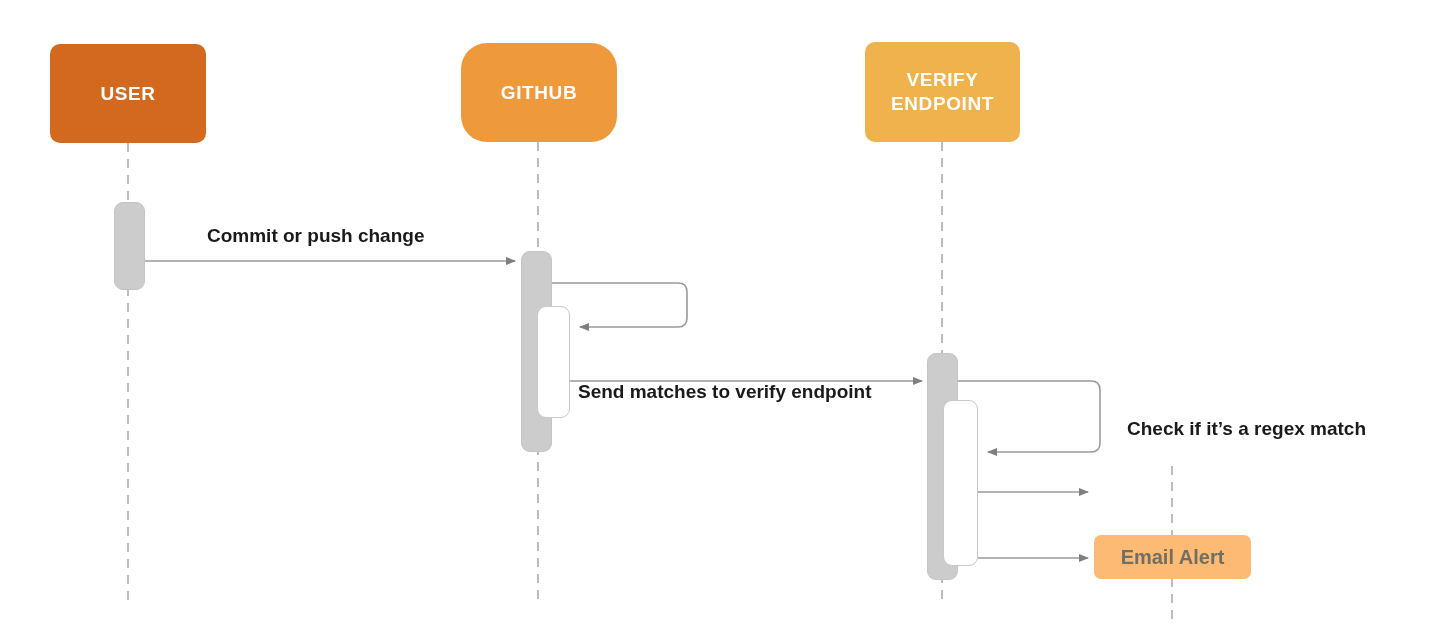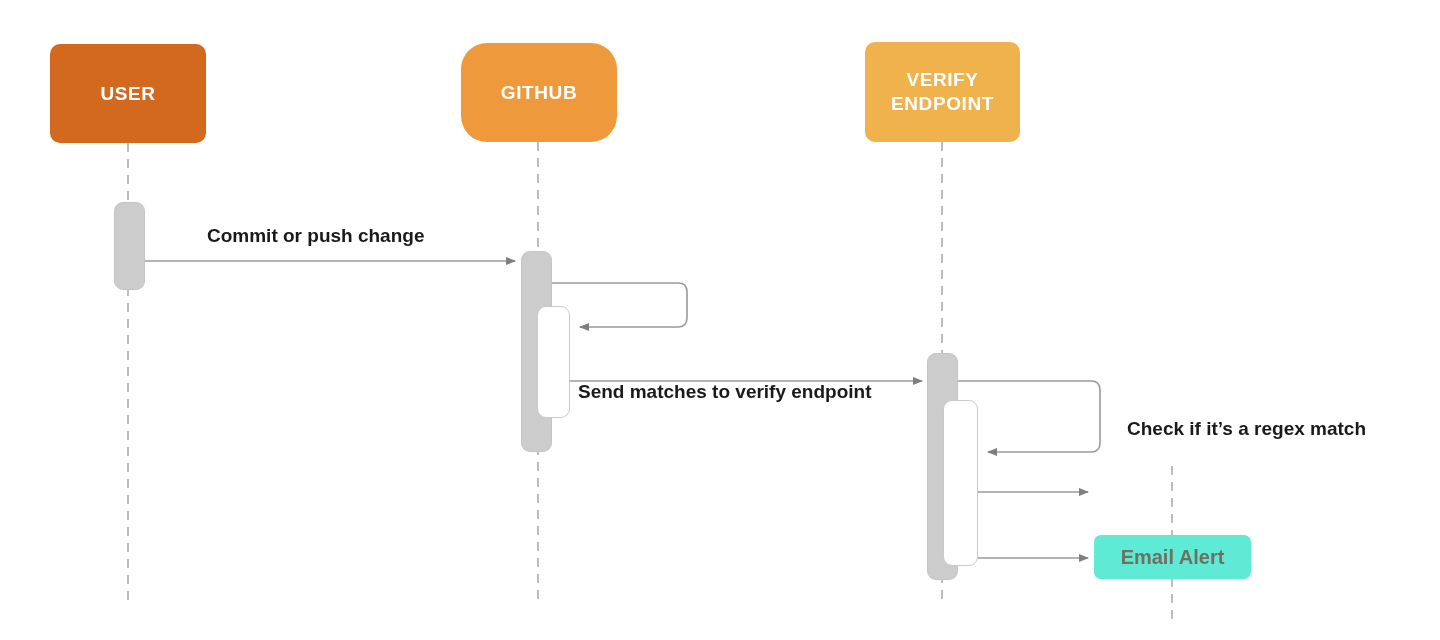--- a/index.html
+++ b/index.html
@@ -149,17 +149,17 @@
   </div>
 
   <div class="msg-label" style="left:207px; top:225px;text-align:center;">Commit or push change</div>
 
 
   <div class="msg-label" style="left:578px; top:353px;margin-top:28px;">Send matches to verify endpoint</div>
 
   <div class="msg-label" style="left:1127px; top:418px;">Check if it’s a regex match</div>
 
 
-  <div class="note-box" style="left:1094px; top:535px; width:157px; height:44px; background:#5eead4; color:#706f63;align-items:center;">
+  <div class="note-box" style="left:1094px; top:535px; width:157px; height:44px; background:#fdba74; color:#706f63;align-items:center;">
     <span>Email Alert</span>
   </div>
 
 </div>
 
 </body></html>

